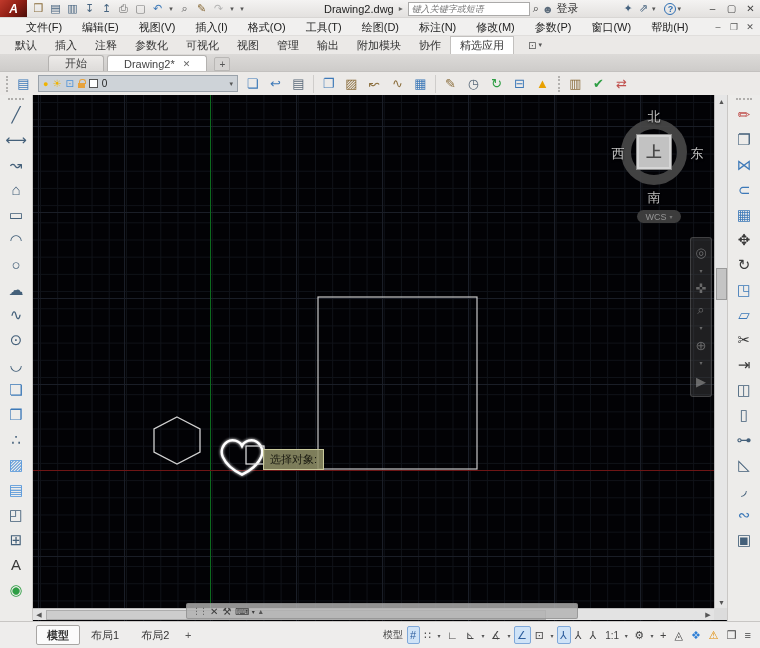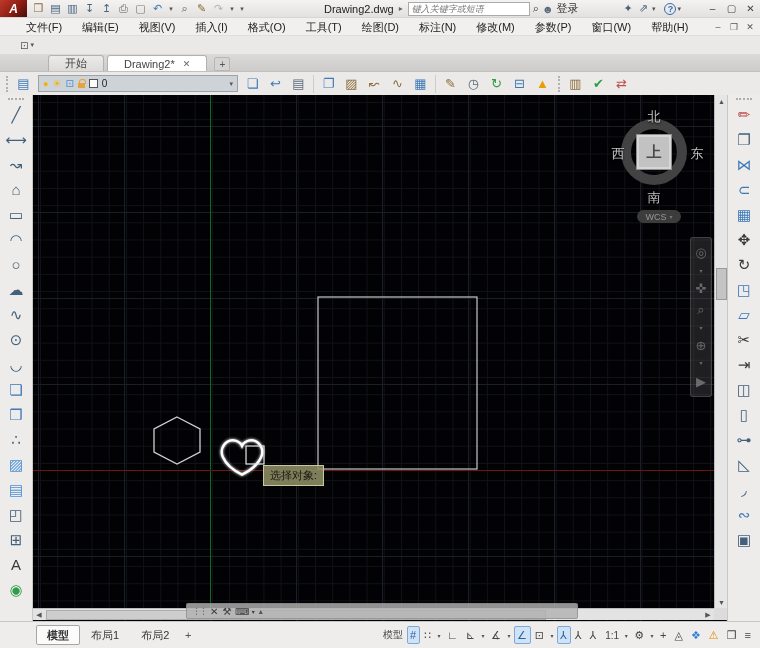--- a/index.html
+++ b/index.html
@@ -88,21 +88,21 @@
   .vc-label { position:absolute; color:#c0c0c0; font-size:13px; text-shadow:0 1px 2px #000; width:20px; text-align:center; }
   .wcs-pill { position:absolute; left:604px; top:115px; width:44px; height:13px; background:#3c3c3c; border-radius:7px; display:flex; align-items:center; justify-content:center; gap:3px; color:#959595; font-size:9px; }
   .wcs-pill .c { font-size:6px; color:#777; }
 
   
   .navbar { position:absolute; left:657px; top:142px; width:22px; height:160px; background:rgba(92,92,92,0.32); border:1px solid rgba(130,130,130,0.35); border-radius:3px; display:flex; flex-direction:column; align-items:center; justify-content:space-around; padding:4px 0; }
   .nbtn { color:rgba(165,165,165,0.55); font-size:13px; line-height:1; }
   .nbtn.caret { font-size:6px; }
 
   
-  .cursor-tip { position:absolute; left:230px; top:370px; padding:2px 6px; background:rgba(142,142,102,0.88); border:1px solid #c9c99c; color:#191910; font-size:11px; white-space:nowrap; }
+  .cursor-tip { position:absolute; left:230px; top:354px; padding:2px 6px; background:rgba(142,142,102,0.88); border:1px solid #c9c99c; color:#191910; font-size:11px; white-space:nowrap; }
 
   
   .vscroll { position:absolute; right:0; top:0; width:13px; height:513px; background:#e6e6e6; border-left:1px solid #bbb; }
   .vscroll .arr { position:absolute; width:13px; height:12px; display:flex; align-items:center; justify-content:center; color:#555; font-size:7px; }
   .vscroll .arr.down { bottom:0; }
   .vthumb { position:absolute; left:1px; top:173px; width:11px; height:32px; background:#c4c4c4; border:1px solid #9a9a9a; }
   .hscroll { position:absolute; left:0; bottom:1px; height:12px; width:681px; background:#e3e3e3; border-top:1px solid #bbb; }
   .hscroll .arr { position:absolute; top:0; width:12px; height:12px; display:flex; align-items:center; justify-content:center; color:#555; font-size:7px; }
   .hscroll .arr.right { right:0; }
   .hthumb { position:absolute; left:13px; top:1px; width:500px; height:10px; background:#cdcdcd; border:1px solid #adadad; }
@@ -225,20 +225,34 @@
       </div>
     <div class="doc-controls">
 
     <span class="docbtn">–</span>
         <span class="docbtn">❐</span>
         <span class="docbtn">✕</span>
       </div>
   </div>
 
   <div class="ribbontabs">
+    <div style="display:flex;align-items:stretch;">
+
+    <span class="rtab">默认</span>
+        <span class="rtab">插入</span>
+        <span class="rtab">注释</span>
+        <span class="rtab">参数化</span>
+        <span class="rtab">可视化</span>
+        <span class="rtab">视图</span>
+        <span class="rtab">管理</span>
+        <span class="rtab">输出</span>
+        <span class="rtab">附加模块</span>
+        <span class="rtab">协作</span>
+        <span class="rtab active">精选应用</span>
+      </div>
     <span class="ribbon-collapse">
       <span>⊡</span>
       <span class="c">▾</span>
     </span>
   </div>
 
   <div class="filetabs">
     <span class="ftab">
         <span>开始</span>
       </span>

